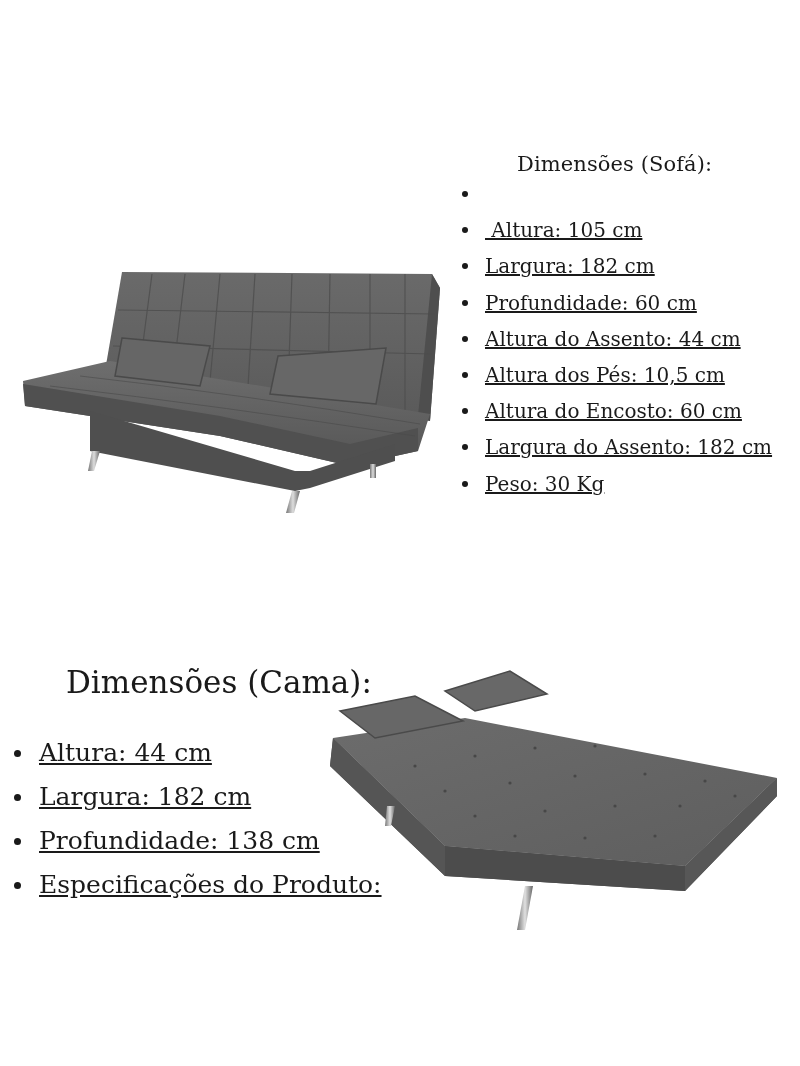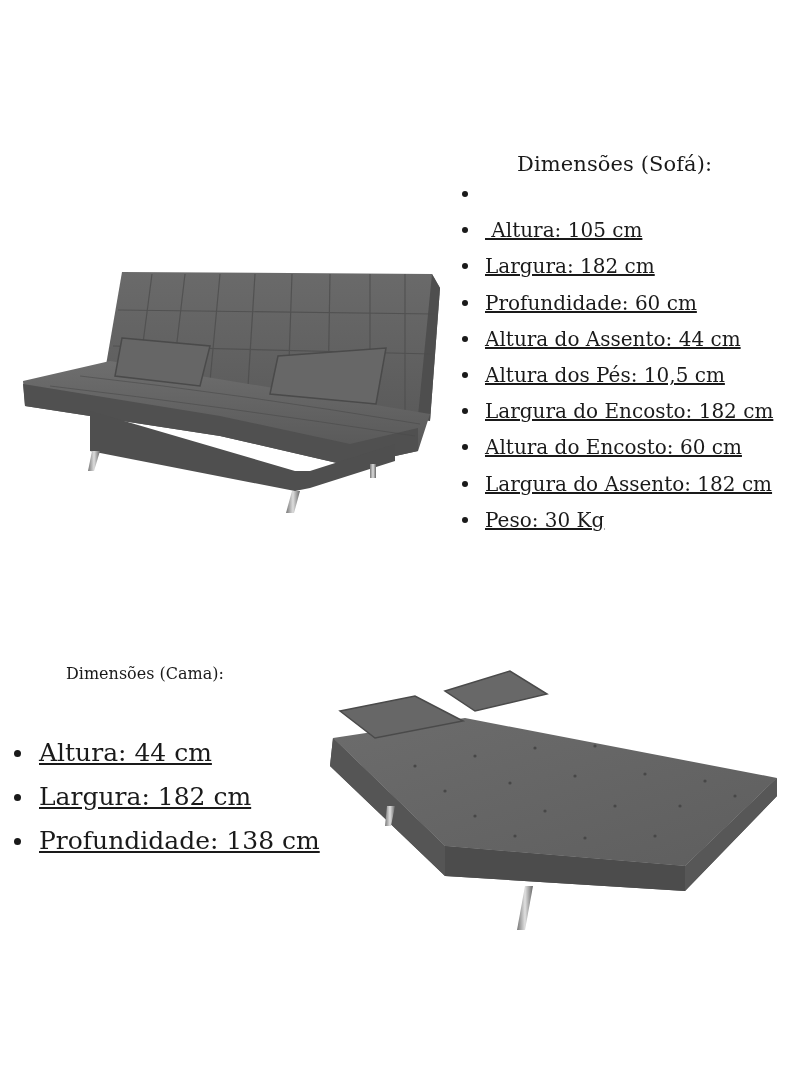--- a/index.html
+++ b/index.html
@@ -2,21 +2,21 @@
 <html><head>
   <meta charset="utf-8">
   <style>
     html, body { margin: 0; padding: 0; background: #ffffff; }
     body { width: 800px; height: 1066px; position: relative; overflow: hidden; font-family: "DejaVu Serif", "Liberation Serif", serif; color: #1a1a1a; }
     .abs { position: absolute; margin-top: 16px; }
     .sofa-title { left: 517px; top: 136px; font-size: 21px; letter-spacing: 0.1px; white-space: nowrap; }
     .sofa-list { left: 462px; top: 176px; margin: 0; padding: 0; list-style: none; text-decoration: underline; }
     .sofa-list li { font-size: 20px; height: 36.2px; line-height: 36.2px; white-space: nowrap; position: relative; padding-left: 23px; }
     .sofa-list li::before { content: ""; position: absolute; left: 0; top: 15px; width: 6px; height: 6px; border-radius: 50%; background: #1a1a1a; }
-    .cama-title { left: 66px; top: 648px; font-size: 16px; white-space: nowrap; }
+    .cama-title { left: 66px; top: 648px; font-size: 31px; white-space: nowrap; }
     .cama-list { left: 14px; top: 731px; margin: 0; padding: 0; list-style: none; text-decoration: underline; }
     .cama-list li { font-size: 25px; height: 44px; line-height: 44px; white-space: nowrap; position: relative; padding-left: 25px; }
     .cama-list li::before { content: ""; position: absolute; left: 0; top: 19px; width: 7px; height: 7px; border-radius: 50%; background: #1a1a1a; }
     svg { display: block; }
   </style>
 </head>
 <body>
 
 <div class="abs" style="left:20px; top:250px;">
   <svg width="425" height="255" viewBox="0 0 425 255">
@@ -72,31 +72,31 @@
 </div>
 
 <div class="abs sofa-title">Dimensões (Sofá):</div>
 <ul class="abs sofa-list">
   <li></li>
   <li style="white-space:pre;"> Altura: 105 cm</li>
   <li>Largura: 182 cm</li>
   <li>Profundidade: 60 cm</li>
   <li>Altura do Assento: 44 cm</li>
   <li>Altura dos Pés: 10,5 cm</li>
-  <li>Largura do Encosto: 182 cm</li>
   <li>Altura do Encosto: 60 cm</li>
   <li>Largura do Assento: 182 cm</li>
   <li>Peso: 30 Kg</li>
 </ul>
 
 <div class="abs cama-title">Dimensões (Cama):</div>
 <ul class="abs cama-list">
   <li>Altura: 44 cm</li>
   <li>Largura: 182 cm</li>
   <li>Profundidade: 138 cm</li>
+  <li>Especificações do Produto:</li>
 </ul>
 
 <div class="abs" style="left:325px; top:650px;">
   <svg width="460" height="275" viewBox="0 0 460 275">
     <defs>
       <linearGradient id="topG" x1="0" y1="0" x2="1" y2="1">
         <stop offset="0" stop-color="#6c6c6c"></stop>
           <stop offset="1" stop-color="#5e5e5e"></stop>
       </linearGradient>
       <linearGradient id="legG2" x1="0" y1="0" x2="1" y2="0">

